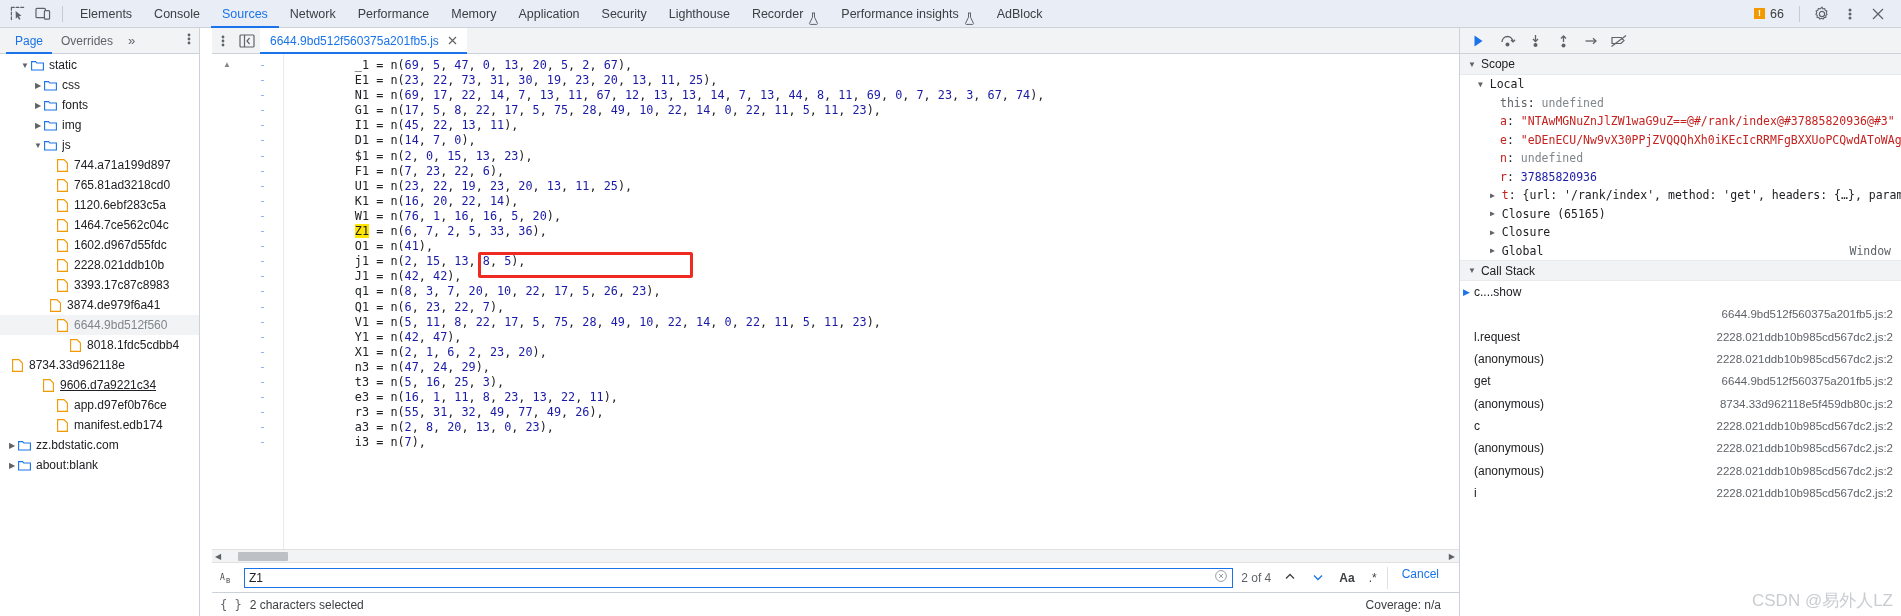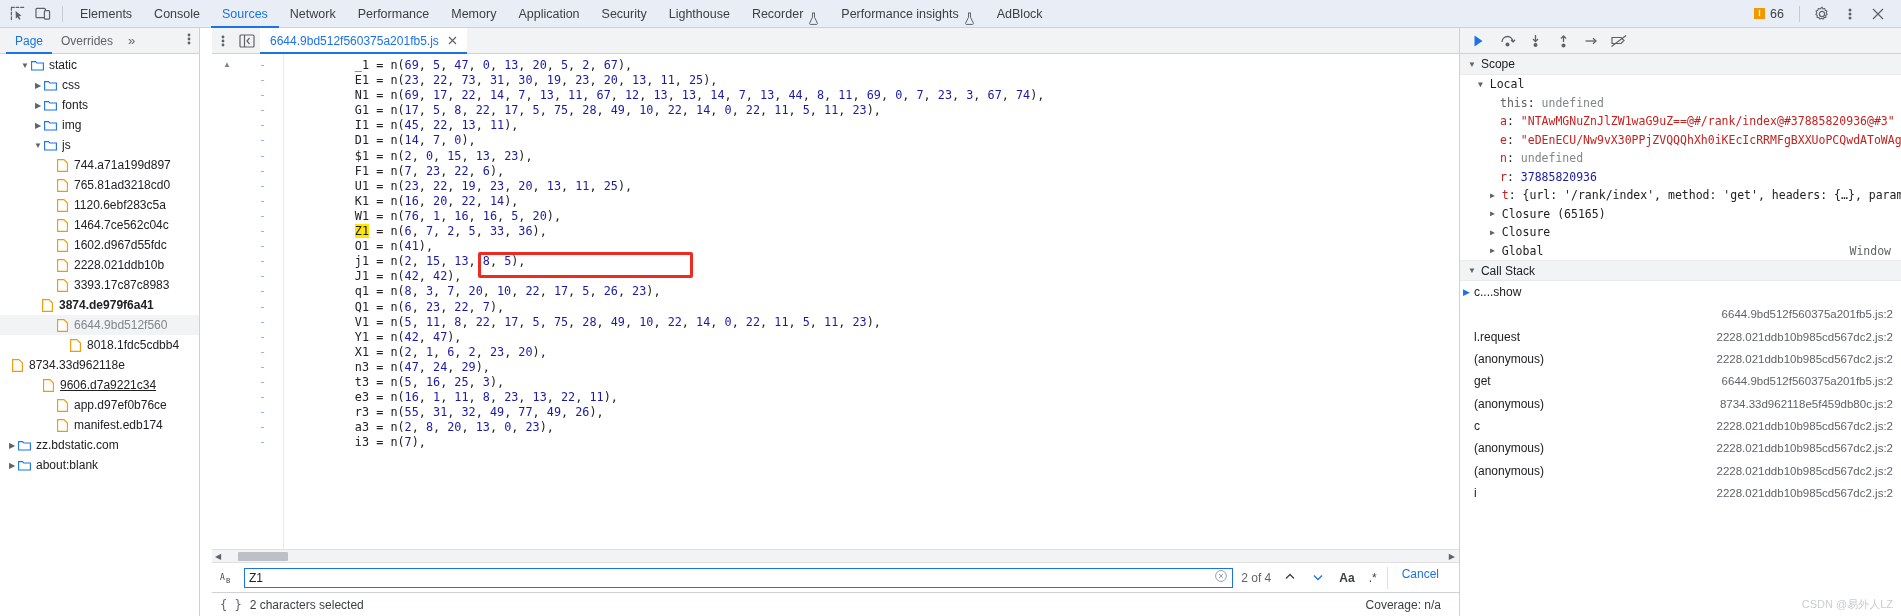--- a/index.html
+++ b/index.html
@@ -142,21 +142,21 @@
   .indent1 { padding-left:18px; }
   .indent2 { padding-left:30px; }
   .indent3 { padding-left:40px; }
   .cs-head { height:21px; display:flex; align-items:center; gap:5px; background:#f1f3f4;
              padding-left:8px; border-top:1px solid #e8eaed; border-bottom:1px solid #e8eaed;}
   .cs-row { height:22.3px; display:flex; align-items:center; padding-left:14px; padding-right:8px;
             white-space:nowrap; font-size:12px; }
   .cs-row .loc { margin-left:auto; color:#5f6368; font-size:11.5px; }
   .cs-arrow { color:#1a73e8; font-size:9px; position:absolute; margin-left:-11px;}
   .cs-async { font-weight:bold; padding-left:14px; height:22px; display:flex; align-items:center; }
-  .wm { position:absolute; right:8px; bottom:4px; color:#c9ccd1; font-size:11px; }
+  .wm { position:absolute; right:8px; bottom:4px; color:#c9ccd1; font-size:17px; }
   .dbg-scroll { position:relative; }
 </style>
 </head>
 <body>
 
 <div class="app">
 
   <div class="topbar">
     <div class="tb-icon">
       <svg width="15" height="15" viewBox="0 0 16 16">
@@ -339,21 +339,21 @@
               </svg></span>
             <span class="tlabel">2228.021ddb10b</span>
           </div>
           <div class="trow" style="padding-left: 45px;">
             <span class="tw"></span>
             <span class="file-ic"><svg width="11" height="13" viewBox="0 0 11 13">
                 <path d="M.6.6h6.3L10.4 4v8.4H.6z" fill="#fff" stroke="#f29900" stroke-width="1.1"></path>
               </svg></span>
             <span class="tlabel">3393.17c87c8983</span>
           </div>
-          <div class="trow" style="padding-left: 30px; font-weight: bold;">
+          <div class="trow" style="padding-left: 38px;">
             <span class="tw"></span>
             <span class="file-ic"><svg width="11" height="13" viewBox="0 0 11 13">
                 <path d="M.6.6h6.3L10.4 4v8.4H.6z" fill="#fff" stroke="#f29900" stroke-width="1.1"></path>
               </svg></span>
             <span class="tlabel">3874.de979f6a41</span>
           </div>
           <div class="trow sel" style="padding-left: 45px;">
             <span class="tw"></span>
             <span class="file-ic"><svg width="11" height="13" viewBox="0 0 11 13">
                 <path d="M.6.6h6.3L10.4 4v8.4H.6z" fill="#fff" stroke="#f29900" stroke-width="1.1"></path>

